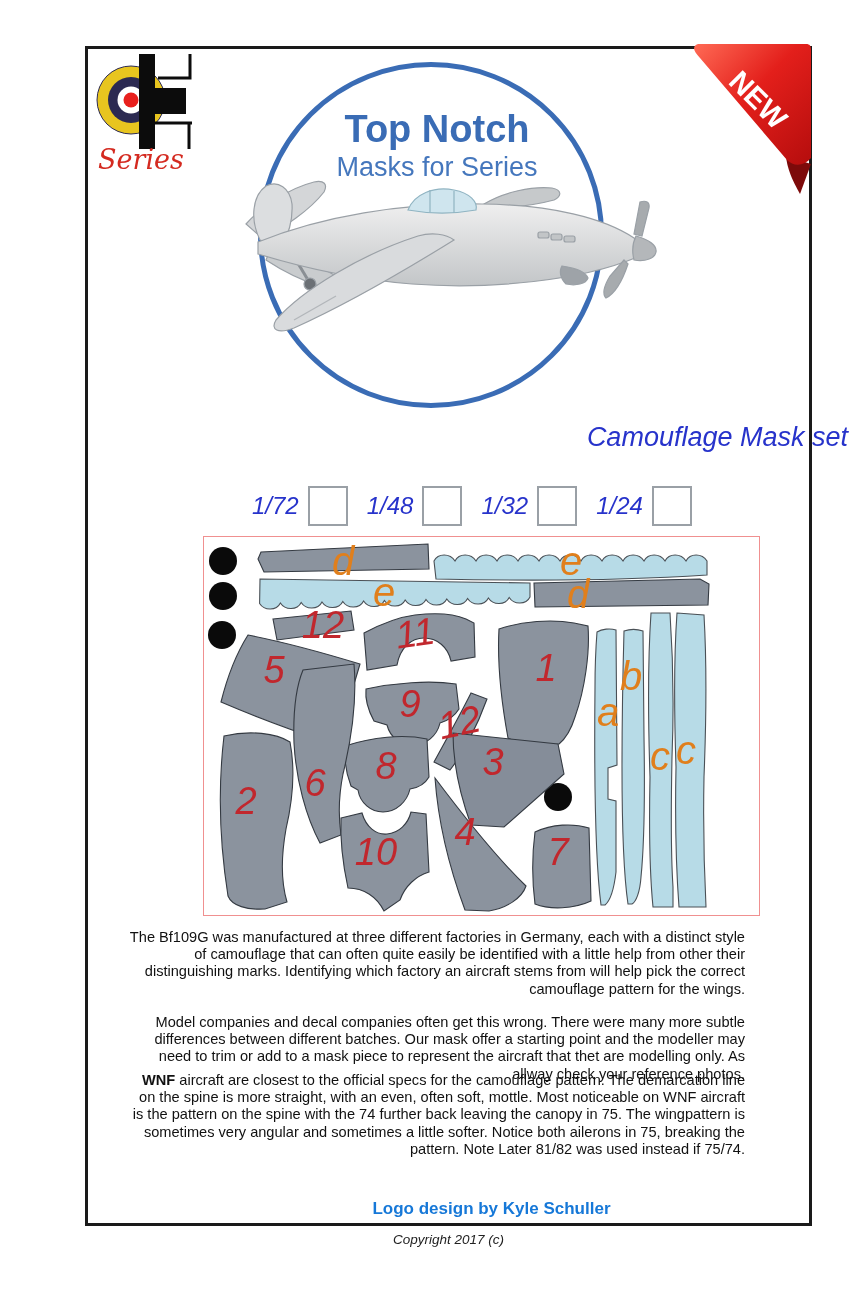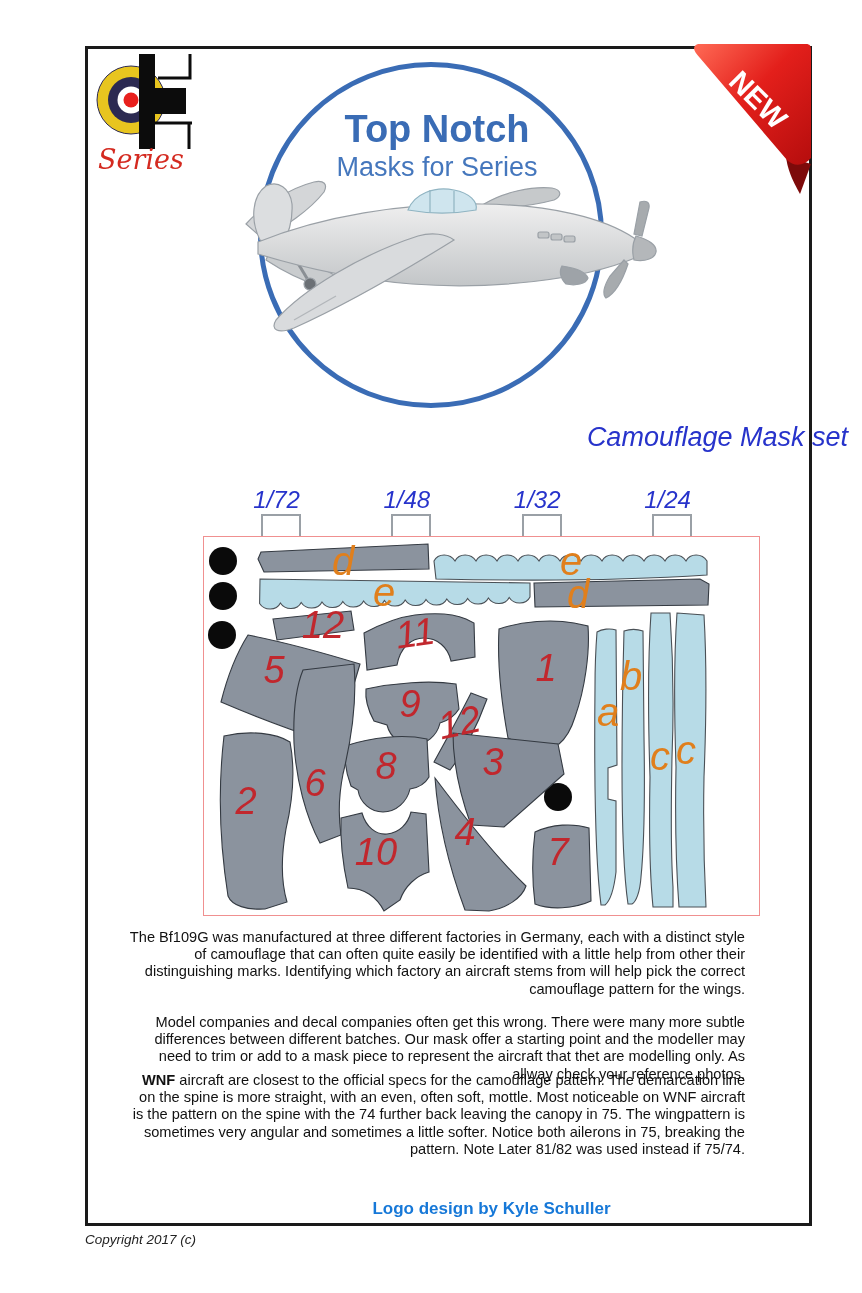--- a/index.html
+++ b/index.html
@@ -21,38 +21,38 @@
   .brand-sub{position:absolute;left:257px;top:152px;width:360px;text-align:center;
         color:#4577bd;font-size:27px;z-index:3;}
   .plane{position:absolute;left:232px;top:148px;z-index:4;}
   
   .h-center{position:absolute;left:122px;width:726px;text-align:center;color:#2733cb;}
   .prod1{top:422px;font-style:italic;font-size:27px;text-align:right;}
   .prod2{top:451px;font-size:27px;}
   
   .scales{position:absolute;left:252px;top:486px;width:440px;display:flex;
           justify-content:space-between;align-items:center;}
-  .scale-group{display:flex;align-items:center;flex-direction:column;}
+  .scale-group{display:flex;align-items:center;}
   .scale-label{color:#2733cb;font-style:italic;font-size:24px;}
   .scale-box{width:36px;height:36px;border:2px solid #9aa0a6;background:#fff;margin-left:9px;}
   
   .sheet{position:absolute;left:203px;top:536px;width:555px;height:378px;
          border:1.5px solid #f09090;box-sizing:content-box;background:#fff;}
   .piece-gray{fill:#8b939e;stroke:#343a42;stroke-width:1.1;}
   .piece-gray2{fill:#858d99;stroke:#343a42;stroke-width:1.1;}
   .piece-blue{fill:#b7dbe7;stroke:#4a5056;stroke-width:1.1;}
   .hole{fill:#0a0a0a;}
   .num{fill:#c1272d;font-style:italic;font-size:38px;font-family:"Liberation Sans",sans-serif;}
   .ltr{fill:#e07f1c;font-style:italic;font-size:40px;font-family:"Liberation Sans",sans-serif;}
   
   .para{position:absolute;left:127px;width:618px;font-size:14.6px;line-height:17.2px;color:#111;text-align:right;}
   .p1{top:929px;} .p2{top:1014px;} .p3{top:1072px;}
   .credit{position:absolute;left:85px;top:1199px;width:727px;text-align:center;
           color:#1678d8;font-weight:bold;font-size:17px;padding-left:43px;}
-  .copyright{position:absolute;left:85px;top:1232px;width:727px;
+  .copyright{position:absolute;left:85px;top:1232px;width:727px;text-align:center;
           color:#222;font-style:italic;font-size:13.5px;}
 </style>
 </head>
 <body>
 
 <div class="page">
   <div class="frame"></div>
 
   <div class="logo">
     <svg width="110" height="100" viewBox="0 0 110 100">

